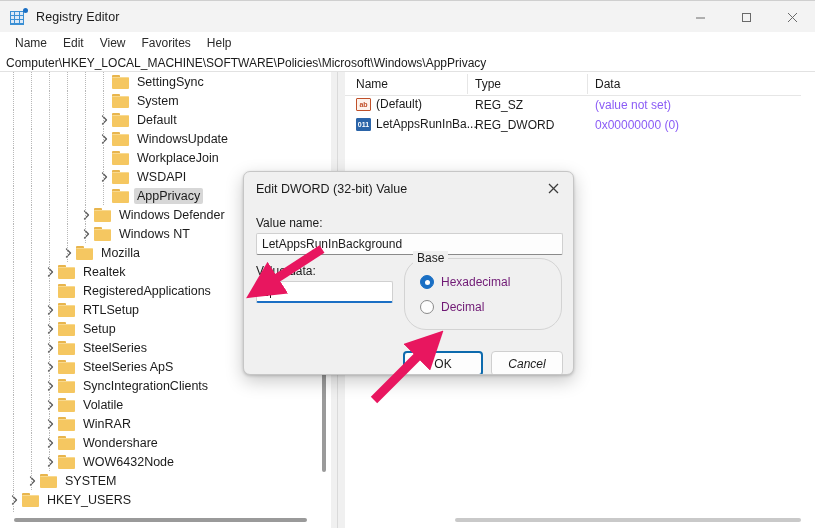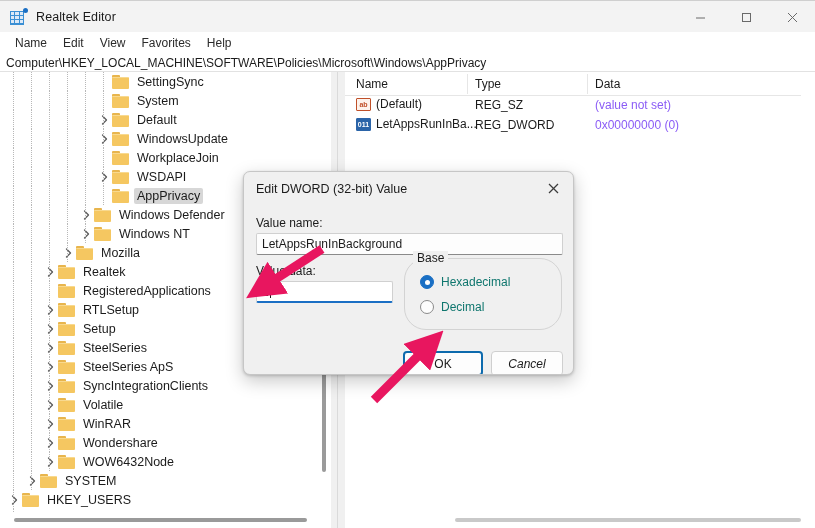--- a/index.html
+++ b/index.html
@@ -217,21 +217,21 @@
     display: inline-block; width: 1px; height: 13px; background: #1b1b1b; margin-left: 1px;
   }
   .groupbox {
     position: absolute; border: 1px solid #d3d3d3; border-radius: 2px;
   }
   .groupbox .gtitle {
     position: absolute; left: 8px; top: -8px; background: #f0f0f0;
     padding: 0 4px; font-size: 12px; color: #1b1b1b;
   }
   .radio-row {
-    position: absolute; display: flex; align-items: center; font-size: 12px; color: #0f766e;
+    position: absolute; display: flex; align-items: center; font-size: 12px; color: #701a75;
   }
   .radio {
     width: 14px; height: 14px; border-radius: 50%;
     border: 1px solid #8a8a8a; background: #fdfdfd;
     margin-right: 7px; flex: none; position: relative;
   }
   .radio.on { border-color: #1a6fc4; background: #1a6fc4; }
   .radio.on:after {
     content: ""; position: absolute; left: 3.5px; top: 3.5px; width: 5px; height: 5px;
     background: #ffffff; border-radius: 50%;
@@ -263,21 +263,21 @@
             <i></i>
             <i></i>
             <i></i>
             <i></i>
             <i></i>
             <i></i>
             <i></i>
           </div>
         <div class="dot"></div>
       </div>
-      <div class="title-text">Realtek Editor</div>
+      <div class="title-text">Registry Editor</div>
     </div>
     <div class="wincontrols">
       <div class="wc">
         <svg width="11" height="11" viewBox="0 0 11 11">
             <line x1="1" y1="6" x2="10" y2="6" stroke="#6a6a6a" stroke-width="1"></line>
           </svg>
       </div>
       <div class="wc">
         <svg width="11" height="11" viewBox="0 0 11 11">
             <rect x="1.5" y="1.5" width="8" height="8" fill="none" stroke="#6a6a6a" stroke-width="1"></rect>

